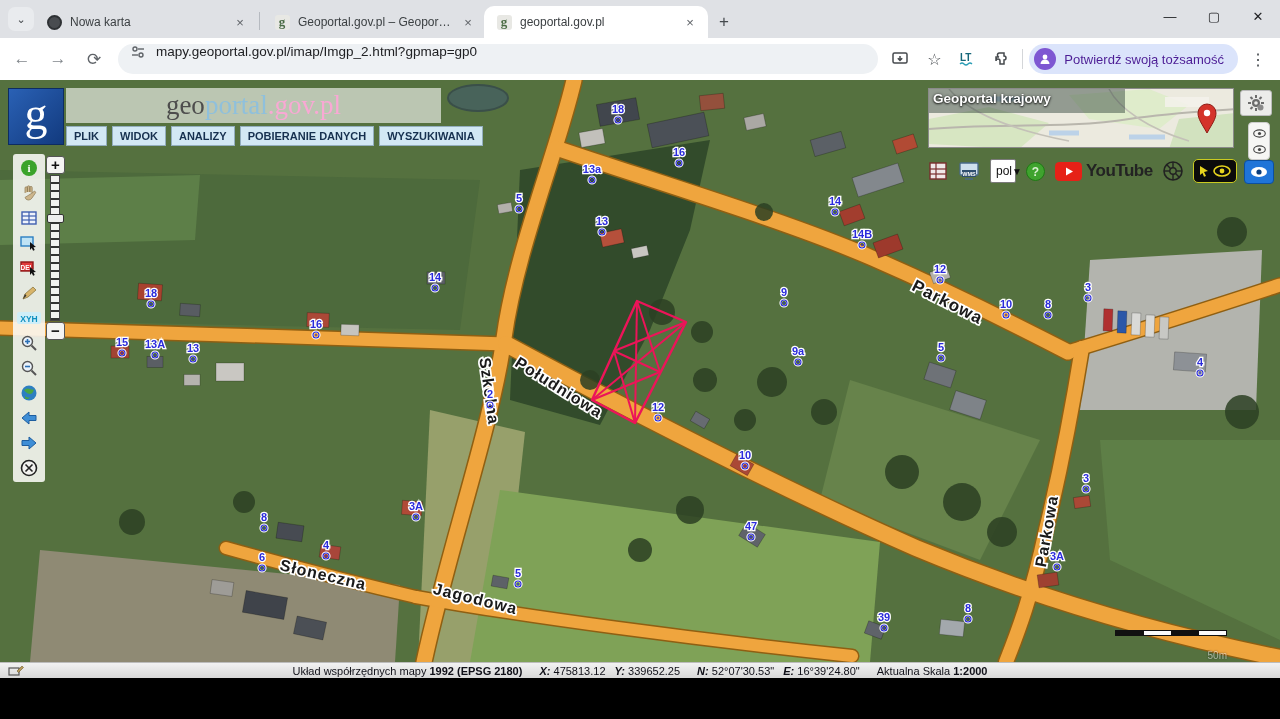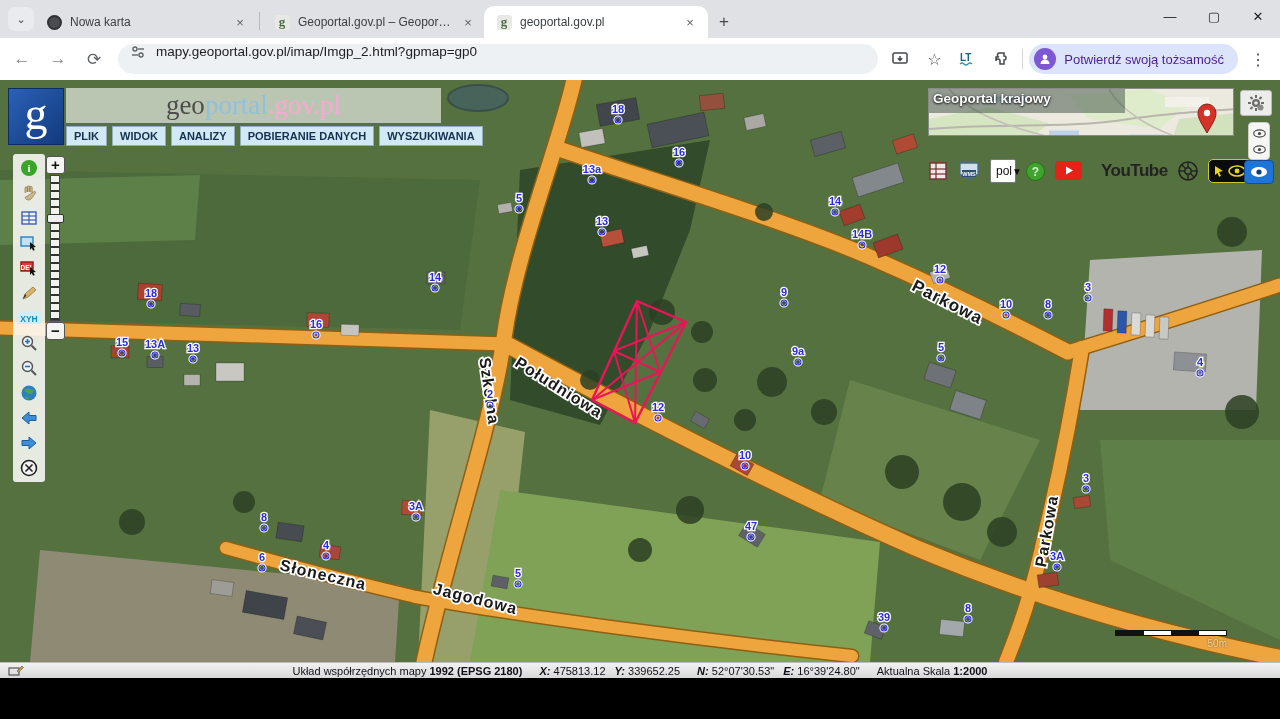--- a/index.html
+++ b/index.html
@@ -52,41 +52,41 @@
   .toolcol { position:absolute; left:13px; top:154px; width:32px; background:rgba(250,250,247,.88); border-radius:3px; padding:3px 0; display:flex; flex-direction:column; align-items:center; gap:3px; }
   .toolbtn { width:24px; height:22px; display:flex; align-items:center; justify-content:center; }
 
   
   .zslider { position:absolute; left:46px; top:156px; width:20px; }
   .zbtn { width:19px; height:18px; background:#f4f4f2; border:1px solid #555; border-radius:3px; font-weight:bold; font-size:15px; line-height:15px; text-align:center; color:#111; }
   .ztrack { position:relative; left:4px; width:10px; height:146px; background:repeating-linear-gradient(#f2f2f0 0 6px, #333 6px 8px); border:1px solid #444; margin:1px 0; }
   .zhandle { position:absolute; left:-4px; top:38px; width:17px; height:9px; background:#eee; border:1px solid #333; border-radius:2px; }
 
   
-  .minimap { position:absolute; left:928px; top:88px; width:306px; height:48px; border:1px solid #8a8a8a; overflow:hidden; background:#e9e6de; }
+  .minimap { position:absolute; left:928px; top:88px; width:306px; height:60px; border:1px solid #8a8a8a; overflow:hidden; background:#e9e6de; }
   .minimap-label { position:absolute; left:4px; top:2px; color:#fff; font-weight:bold; font-size:13.5px; text-shadow:0 1px 2px rgba(0,0,0,.8), 0 0 3px rgba(0,0,0,.6); z-index:3; }
   .minimap-shade { position:absolute; left:0; top:0; width:196px; height:24px; background:rgba(40,60,50,.45); z-index:2; }
 
   
   .ctrlrow { position:absolute; left:928px; top:156px; height:30px; display:flex; align-items:center; gap:9px; }
   .langsel { width:26px; height:24px; background:#fff; border:1px solid #7a7a7a; border-radius:2px; display:flex; align-items:center; justify-content:space-between; padding:0 5px; font-size:12px; color:#111; }
-  .ytwrap { display:flex; gap:19px; }
+  .ytwrap { display:flex; align-items:center; gap:4px; }
   .ytword { font-size:17px; font-weight:bold; letter-spacing:-0.5px; color:#232323; }
   .contrast-pill { width:44px; height:24px; background:#0b0b0b; border:1px solid #caca20; border-radius:5px; display:flex; align-items:center; justify-content:center; gap:4px; }
 
   .rightcol-gear { position:absolute; left:1240px; top:90px; width:32px; height:26px; background:#ececea; border:1px solid #bbb; border-radius:3px; display:flex; align-items:center; justify-content:center; }
   .eyestack { position:absolute; left:1248px; top:122px; width:22px; background:#f6f6f4; border:1px solid #ccc; border-radius:4px; display:flex; flex-direction:column; align-items:center; gap:4px; padding:4px 0; }
   .eyebtn-sm { width:16px; height:12px; display:flex; align-items:center; justify-content:center; }
   .eyebtn-blue { position:absolute; left:1244px; top:160px; width:30px; height:24px; background:#1f74d8; border:1px solid #0d4f9e; border-radius:4px; display:flex; align-items:center; justify-content:center; }
 
   
   .scalebar { position:absolute; left:1115px; top:630px; }
   .sb-segs { display:flex; border:1px solid #111; height:6px; width:112px; }
   .sb-segs i { flex:1; }
-  .sb-label { color:#f3f3f3; opacity:.55; font-size:10px; text-align:right; margin-top:2px; text-shadow:0 0 2px #000; }
+  .sb-label { color:#f3f3f3; opacity:.55; font-size:10px; text-align:right; margin-top:14px; text-shadow:0 0 2px #000; }
 
   
   .statusbar { position:absolute; left:0; top:662px; width:1280px; height:16px; background:linear-gradient(#f2f2f2,#d8d8d8); border-top:1px solid #bcbcbc; display:flex; align-items:center; font-size:11px; color:#101018; }
   .statusbar .sicon { margin-left:8px; }
   .statustext { position:absolute; left:0; right:0; text-align:center; white-space:nowrap; }
   .statustext b { font-weight:bold; }
   .statustext .lbl { font-style:italic; font-weight:bold; margin-left:14px; }
   .statustext .sp { margin-left:14px; }
   .blackbar { position:absolute; left:0; top:678px; width:1280px; height:41px; background:#000; }
 </style>

